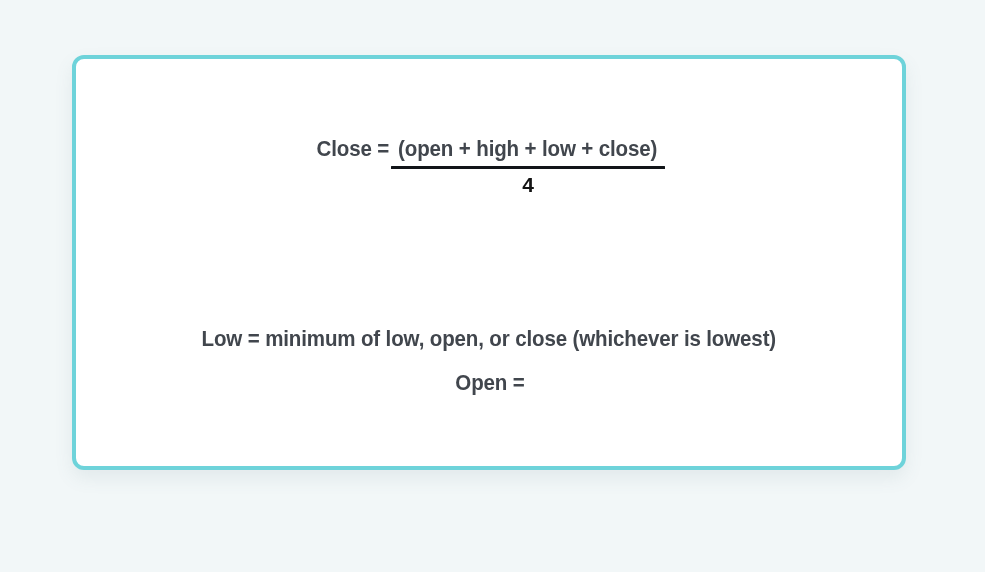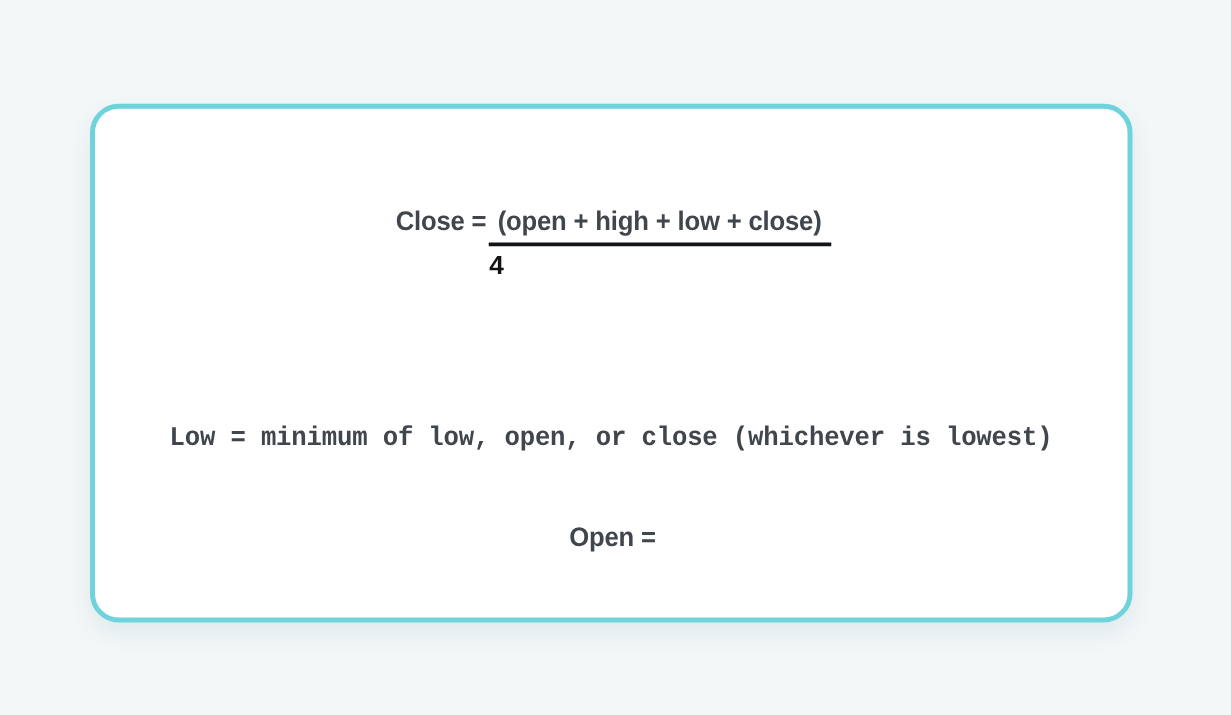--- a/index.html
+++ b/index.html
@@ -18,23 +18,22 @@
 
   #formula-card {
     position: absolute;
     left: 72px;
     top: 55px;
     width: 834px;
     height: 415px;
     box-sizing: border-box;
     background: #ffffff;
     border: 4px solid #6ed3da;
-    border-radius: 23px;
+    border-radius: 12px;
     box-shadow: 0 8px 18px rgba(90, 120, 130, 0.10);
-    margin-top: 28px;
   }
 
   .formula-stack {
     position: absolute;
     left: 0;
     top: 0;
     width: 100%;
     height: 100%;
   }
 
@@ -74,21 +73,21 @@
     font-size: 21.5px;
     letter-spacing: -0.15px;
     transform: scaleX(0.955);
     transform-origin: right center;
     display: inline-block;
     padding-right: 2px;
   }
   .fraction-body {
     display: inline-block;
     vertical-align: top;
-    text-align: left;
+    text-align: center;
   }
   .fraction-numerator {
     display: block;
     color: #41464d;
     font-weight: bold;
     font-size: 21.5px;
     letter-spacing: -0.15px;
     line-height: 1.12;
     white-space: nowrap;
     transform: scaleX(0.955);
@@ -106,22 +105,22 @@
     display: block;
     color: #141414;
     font-weight: bold;
     font-size: 21px;
     line-height: 1.1;
   }
 
   
   #row-close      { top: 78px; }
   #row-high       { top: 174px; }
-  #row-low        { top: 252px; font-family: Liberation Mono, monospace; }
-  #row-open       { top: 331px; }
+  #row-low        { top: 268px; }
+  #row-open       { top: 312px; }
 </style>
 </head>
 <body>
 
 <div id="formula-card">
   <div class="formula-stack">
 
     <div class="formula-row" id="row-close">
       <span class="fraction">
         <span class="fraction-head">

